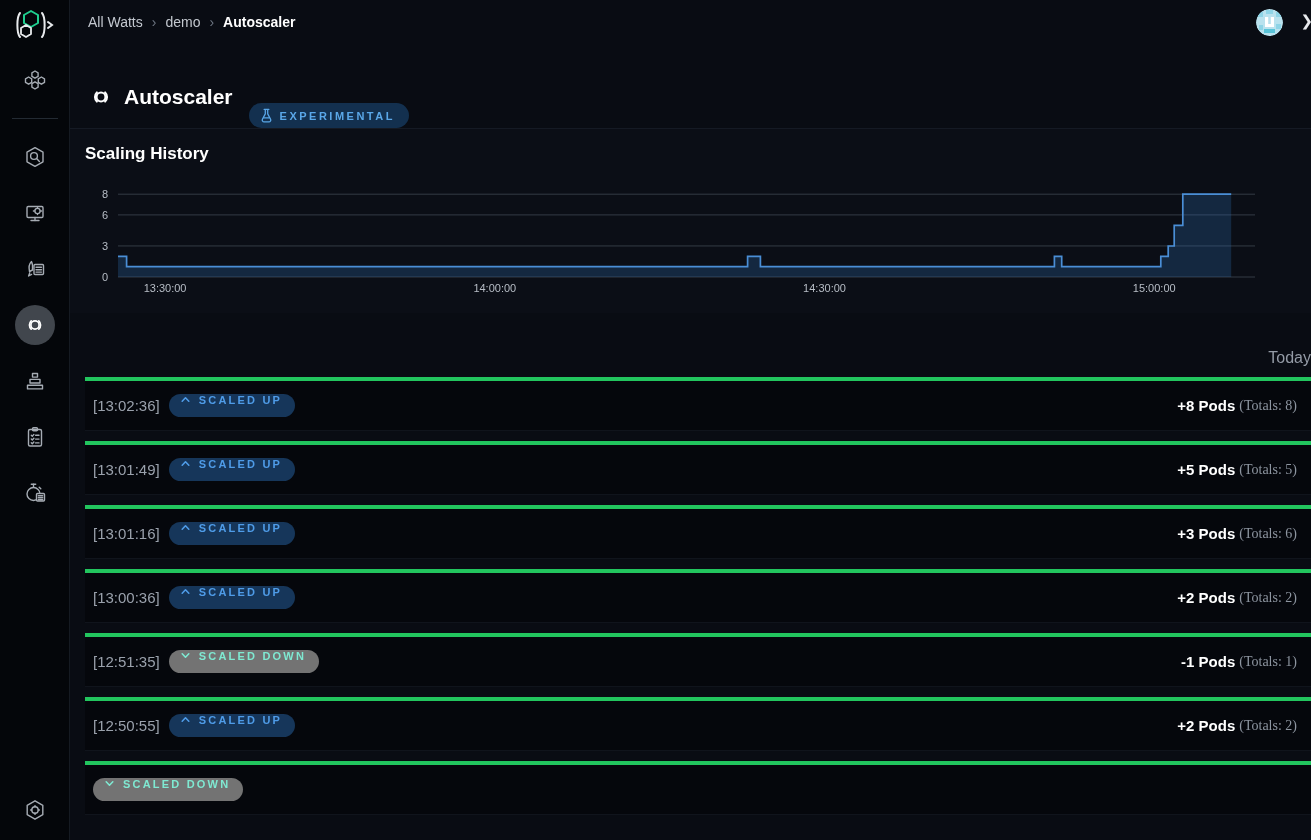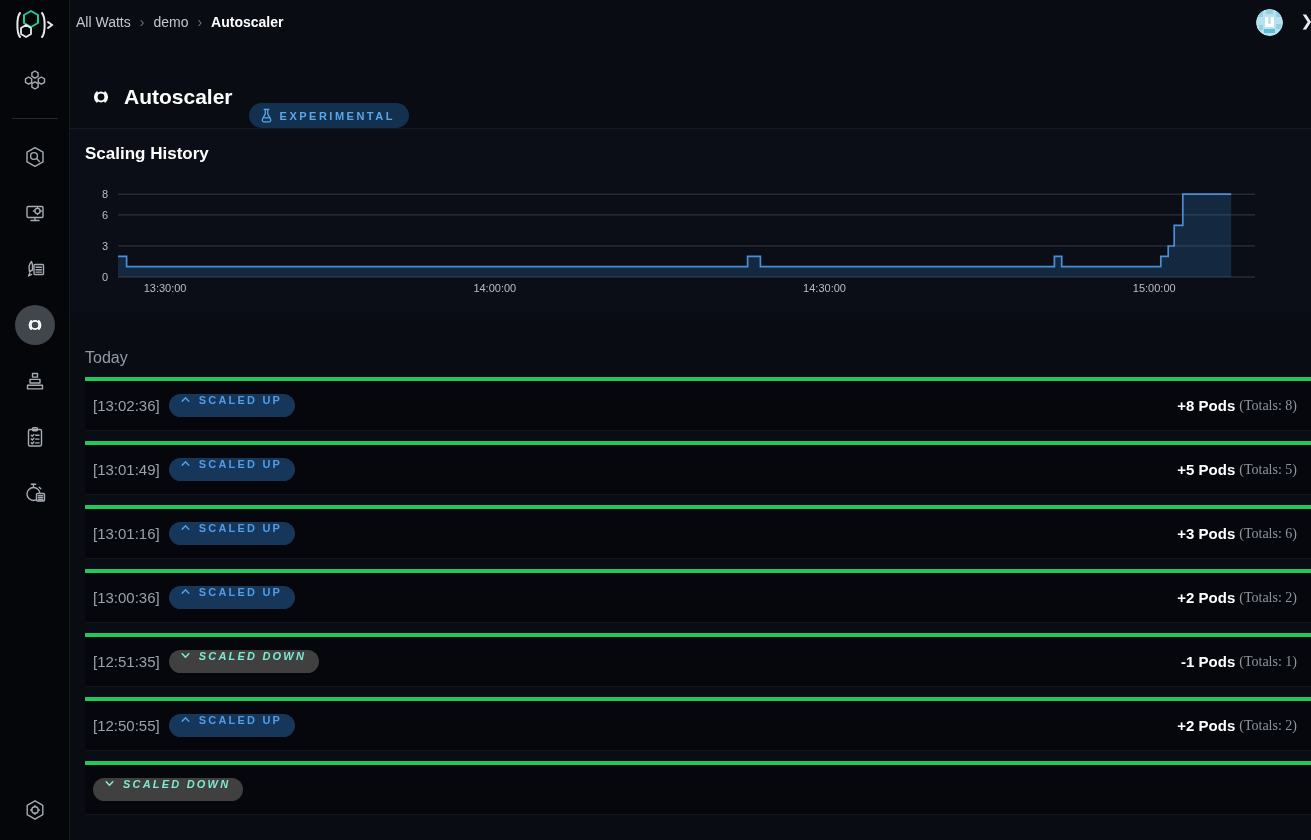--- a/index.html
+++ b/index.html
@@ -23,21 +23,21 @@
     display:flex; align-items:center; justify-content:center;
     margin-bottom:16px; cursor:pointer;
   }
   .nav-item.active { background:#41464d; }
   .nav-divider { width:46px; height:1px; background:#232a33; margin:2px 0 18px 0; }
   .nav-item svg { stroke:#a6acb4; fill:none; stroke-width:1.4; stroke-linecap:round; stroke-linejoin:round; }
   .nav-item.active svg { stroke:#ffffff; stroke-width:1.7; }
   .sidebar-bottom { position:absolute; bottom:-6px; left:0; width:70px; display:flex; justify-content:center; }
   
   .topbar { position:absolute; left:70px; top:0; right:0; height:45px; }
-  .breadcrumb { position:absolute; left:6px; top:14px; display:flex; align-items:center; font-size:14px;text-align:center; }
+  .breadcrumb { position:absolute; left:18px; top:14px; display:flex; align-items:center; font-size:14px;text-align:center; }
   .crumb { color:#c3c8cf; cursor:pointer; }
   .crumb.current { color:#ffffff; font-weight:700; }
   .crumb-sep { color:#6d7682; margin:0 9px; font-size:14px; }
   .avatar { position:absolute; right:28px; top:9px; width:27px; height:27px; border-radius:50%; overflow:hidden; cursor:pointer; }
   .edge-chevron { position:absolute; right:-2px; top:12px; color:#e8eaed; font-size:15px; cursor:pointer; }
   
   .content { position:absolute; left:70px; top:45px; right:0; }
   .page-header { display:flex; align-items:center; gap:10px; padding:20px 0 0 18px; }
   .title-icon { display:flex; }
   .page-title { font-size:21px; font-weight:700; color:#ffffff; }
@@ -55,36 +55,36 @@
   
   .chart-card {
     background:#0b0e16; border-top:1px solid #151a24;
     height:185px; width:1241px;
   }
   .chart-title { font-size:17px; font-weight:700; color:#ffffff; padding:15px 0 0 15px; }
   .chart-wrap { margin-top:14px; }
   .chart-wrap svg { display:block; }
   
   .events-title { font-size:17px; font-weight:700; color:#ffffff; margin:32px 0 0 15px; height:22px; }
-  .events-group { font-size:16px; color:#949ba6; margin:36px 0 0 15px; height:20px; }
+  .events-group { font-size:16px; color:#949ba6; margin:36px 0 0 15px; height:20px;text-align:right; }
   .rows { margin-top:8px; }
   .event-row {
     margin-left:15px; height:54px; background:#05070c;
     border-top:4px solid #22c55e; border-bottom:1px solid #10141c;
     margin-bottom:10px; display:flex; align-items:center;
     padding:0 14px 0 8px; cursor:pointer;
   }
   .event-time { font-size:15px; color:#9aa1ac; margin-right:9px; white-space:pre; }
   .event-badge {
     display:flex; align-items:center; gap:8px; height:23px;
     border-radius:12px; padding:0 13px 12px 11px;
     font-size:11px; font-weight:700; letter-spacing:2.2px;
   }
   .event-badge.up   { background:#16365a; color:#4f9ce8; }
-  .event-badge.down { background:#404040; color:#7fe9d2;font-style:italic; }
+  .event-badge.down { background:#737373; color:#7fe9d2; }
   .event-badge svg { display:block; }
   .event-spacer { flex:1; }
   .event-delta { font-size:15px; font-weight:700; color:#ffffff; margin-right:4px; }
   .event-total { font-size:14px; color:#8d95a0;font-family:Liberation Serif, serif; }
 </style>
 </head>
 <body>
 
 <div class="sidebar">
   <div class="logo">

